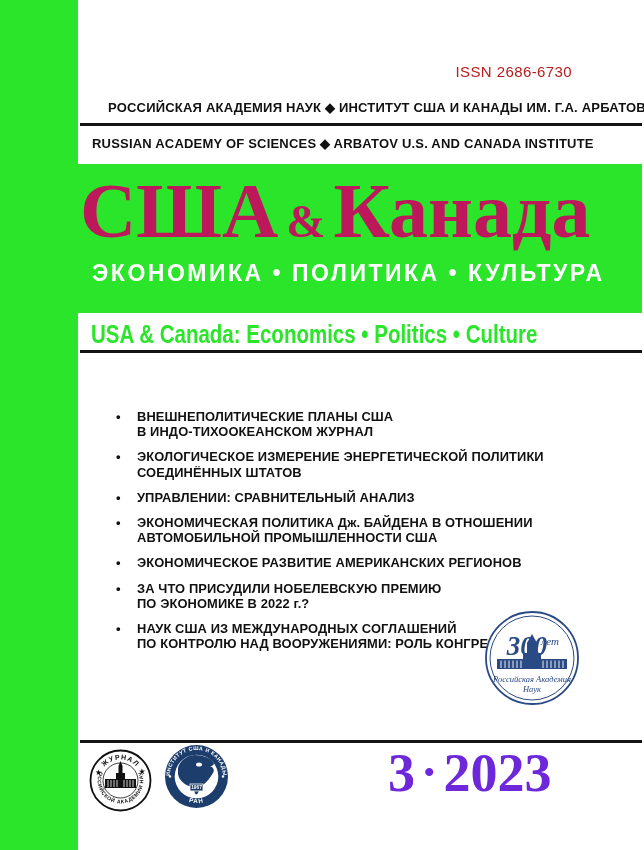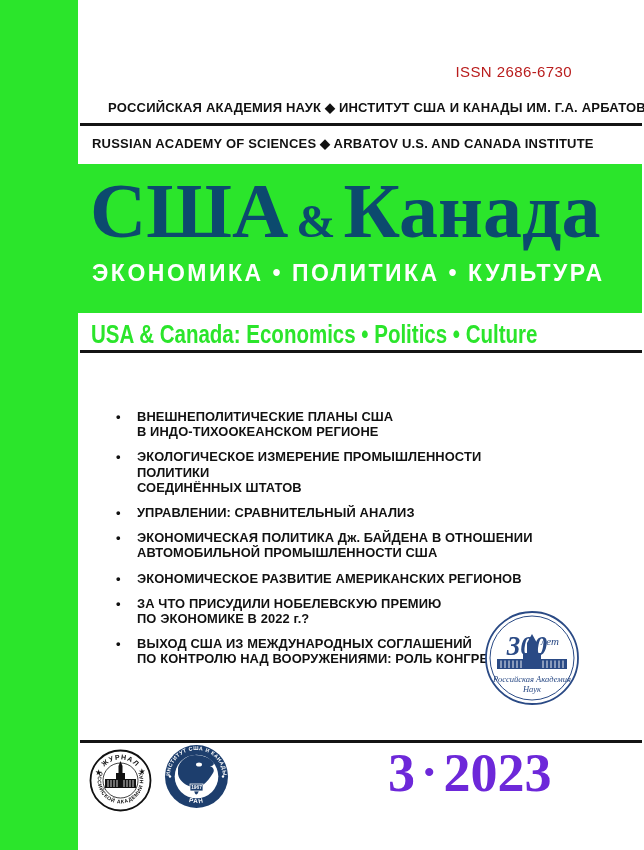--- a/index.html
+++ b/index.html
@@ -15,22 +15,22 @@
   .hdr{font-weight:bold;font-size:13px;letter-spacing:0.2px;white-space:nowrap;color:#111;}
   #hdr-ru{left:108px;top:100px;}
   #hdr-en{left:92px;top:136px;}
 
   .rule{left:80px;width:562px;height:3px;background:#141414;}
   #rule-1{top:123px;}
   #rule-2{top:350px;}
   #rule-3{top:740px;}
 
   #title-band{left:0;top:164px;width:642px;height:149px;background:#2BE52B;}
-  #journal-title{left:90px;top:172px;font-family:"Liberation Serif",serif;
-        font-weight:bold;font-size:78px;line-height:1;color:#0c4a6e;white-space:nowrap;}
+  #journal-title{left:80px;top:172px;font-family:"Liberation Serif",serif;
+        font-weight:bold;font-size:78px;line-height:1;color:#be185d;white-space:nowrap;}
   #journal-title .amp{font-size:47px;padding:0 8px;}
   #subtitle-ru{left:92px;top:260px;font-weight:bold;font-size:23px;color:#fff;
         letter-spacing:2.5px;white-space:nowrap;}
 
   #subtitle-en{left:91px;top:320px;font-weight:bold;font-size:25px;color:#2BE52B;
         white-space:nowrap;transform:scaleX(0.82);transform-origin:left top;}
 
   #articles{left:116px;top:409px;width:440px;}
   .article{display:flex;margin-bottom:10px;}
   .bullet{width:21px;flex:0 0 21px;font-size:13px;line-height:15.2px;font-weight:bold;}
@@ -62,28 +62,28 @@
 <div class="abs" id="subtitle-ru">ЭКОНОМИКА • ПОЛИТИКА • КУЛЬТУРА</div>
 
 <div class="abs" id="subtitle-en">USA &amp; Canada: Economics • Politics • Culture</div>
 <div class="abs rule" id="rule-2"></div>
 
 <div class="abs" id="articles">
   <div class="article">
     <span class="bullet">•</span>
     <span class="article-lines">
         <div>ВНЕШНЕПОЛИТИЧЕСКИЕ ПЛАНЫ США</div>
-        <div>В ИНДО-ТИХООКЕАНСКОМ РЕГИОНЕ</div>
-      </span>
-  </div>
-
-  <div class="article">
-    <span class="bullet">•</span>
-    <span class="article-lines">
-        <div>ЭКОЛОГИЧЕСКОЕ ИЗМЕРЕНИЕ ПРОМЫШЛЕННОСТИ ПОЛИТИКИ</div>
+        <div>В ИНДО-ТИХООКЕАНСКОМ ЖУРНАЛ</div>
+      </span>
+  </div>
+
+  <div class="article">
+    <span class="bullet">•</span>
+    <span class="article-lines">
+        <div>ЭКОЛОГИЧЕСКОЕ ИЗМЕРЕНИЕ ЭНЕРГЕТИЧЕСКОЙ ПОЛИТИКИ</div>
         <div>СОЕДИНЁННЫХ ШТАТОВ</div>
       </span>
   </div>
 
   <div class="article">
     <span class="bullet">•</span>
     <span class="article-lines">
         <div>УПРАВЛЕНИИ: СРАВНИТЕЛЬНЫЙ АНАЛИЗ</div>
       </span>
   </div>
@@ -107,21 +107,21 @@
     <span class="bullet">•</span>
     <span class="article-lines">
         <div>ЗА ЧТО ПРИСУДИЛИ НОБЕЛЕВСКУЮ ПРЕМИЮ</div>
         <div>ПО ЭКОНОМИКЕ В 2022 г.?</div>
       </span>
   </div>
 
   <div class="article">
     <span class="bullet">•</span>
     <span class="article-lines">
-        <div>ВЫХОД США ИЗ МЕЖДУНАРОДНЫХ СОГЛАШЕНИЙ</div>
+        <div>НАУК США ИЗ МЕЖДУНАРОДНЫХ СОГЛАШЕНИЙ</div>
         <div>ПО КОНТРОЛЮ НАД ВООРУЖЕНИЯМИ: РОЛЬ КОНГРЕССА</div>
       </span>
   </div>
 </div>
 
 <svg class="abs" id="ras-seal" width="98" height="98" viewBox="0 0 98 98">
   <circle cx="49" cy="49" r="46" fill="#ffffff" stroke="#2A4A85" stroke-width="1.8"></circle>
   <circle cx="49" cy="49" r="42" fill="none" stroke="#2A4A85" stroke-width="1"></circle>
   <text x="44" y="46" text-anchor="middle" font-family="Liberation Serif,serif" font-style="italic" font-weight="bold" font-size="27" fill="#2A4A85">300</text>
   <text x="67" y="36" text-anchor="middle" font-family="Liberation Serif,serif" font-style="italic" font-size="11" fill="#2A4A85">лет</text>

